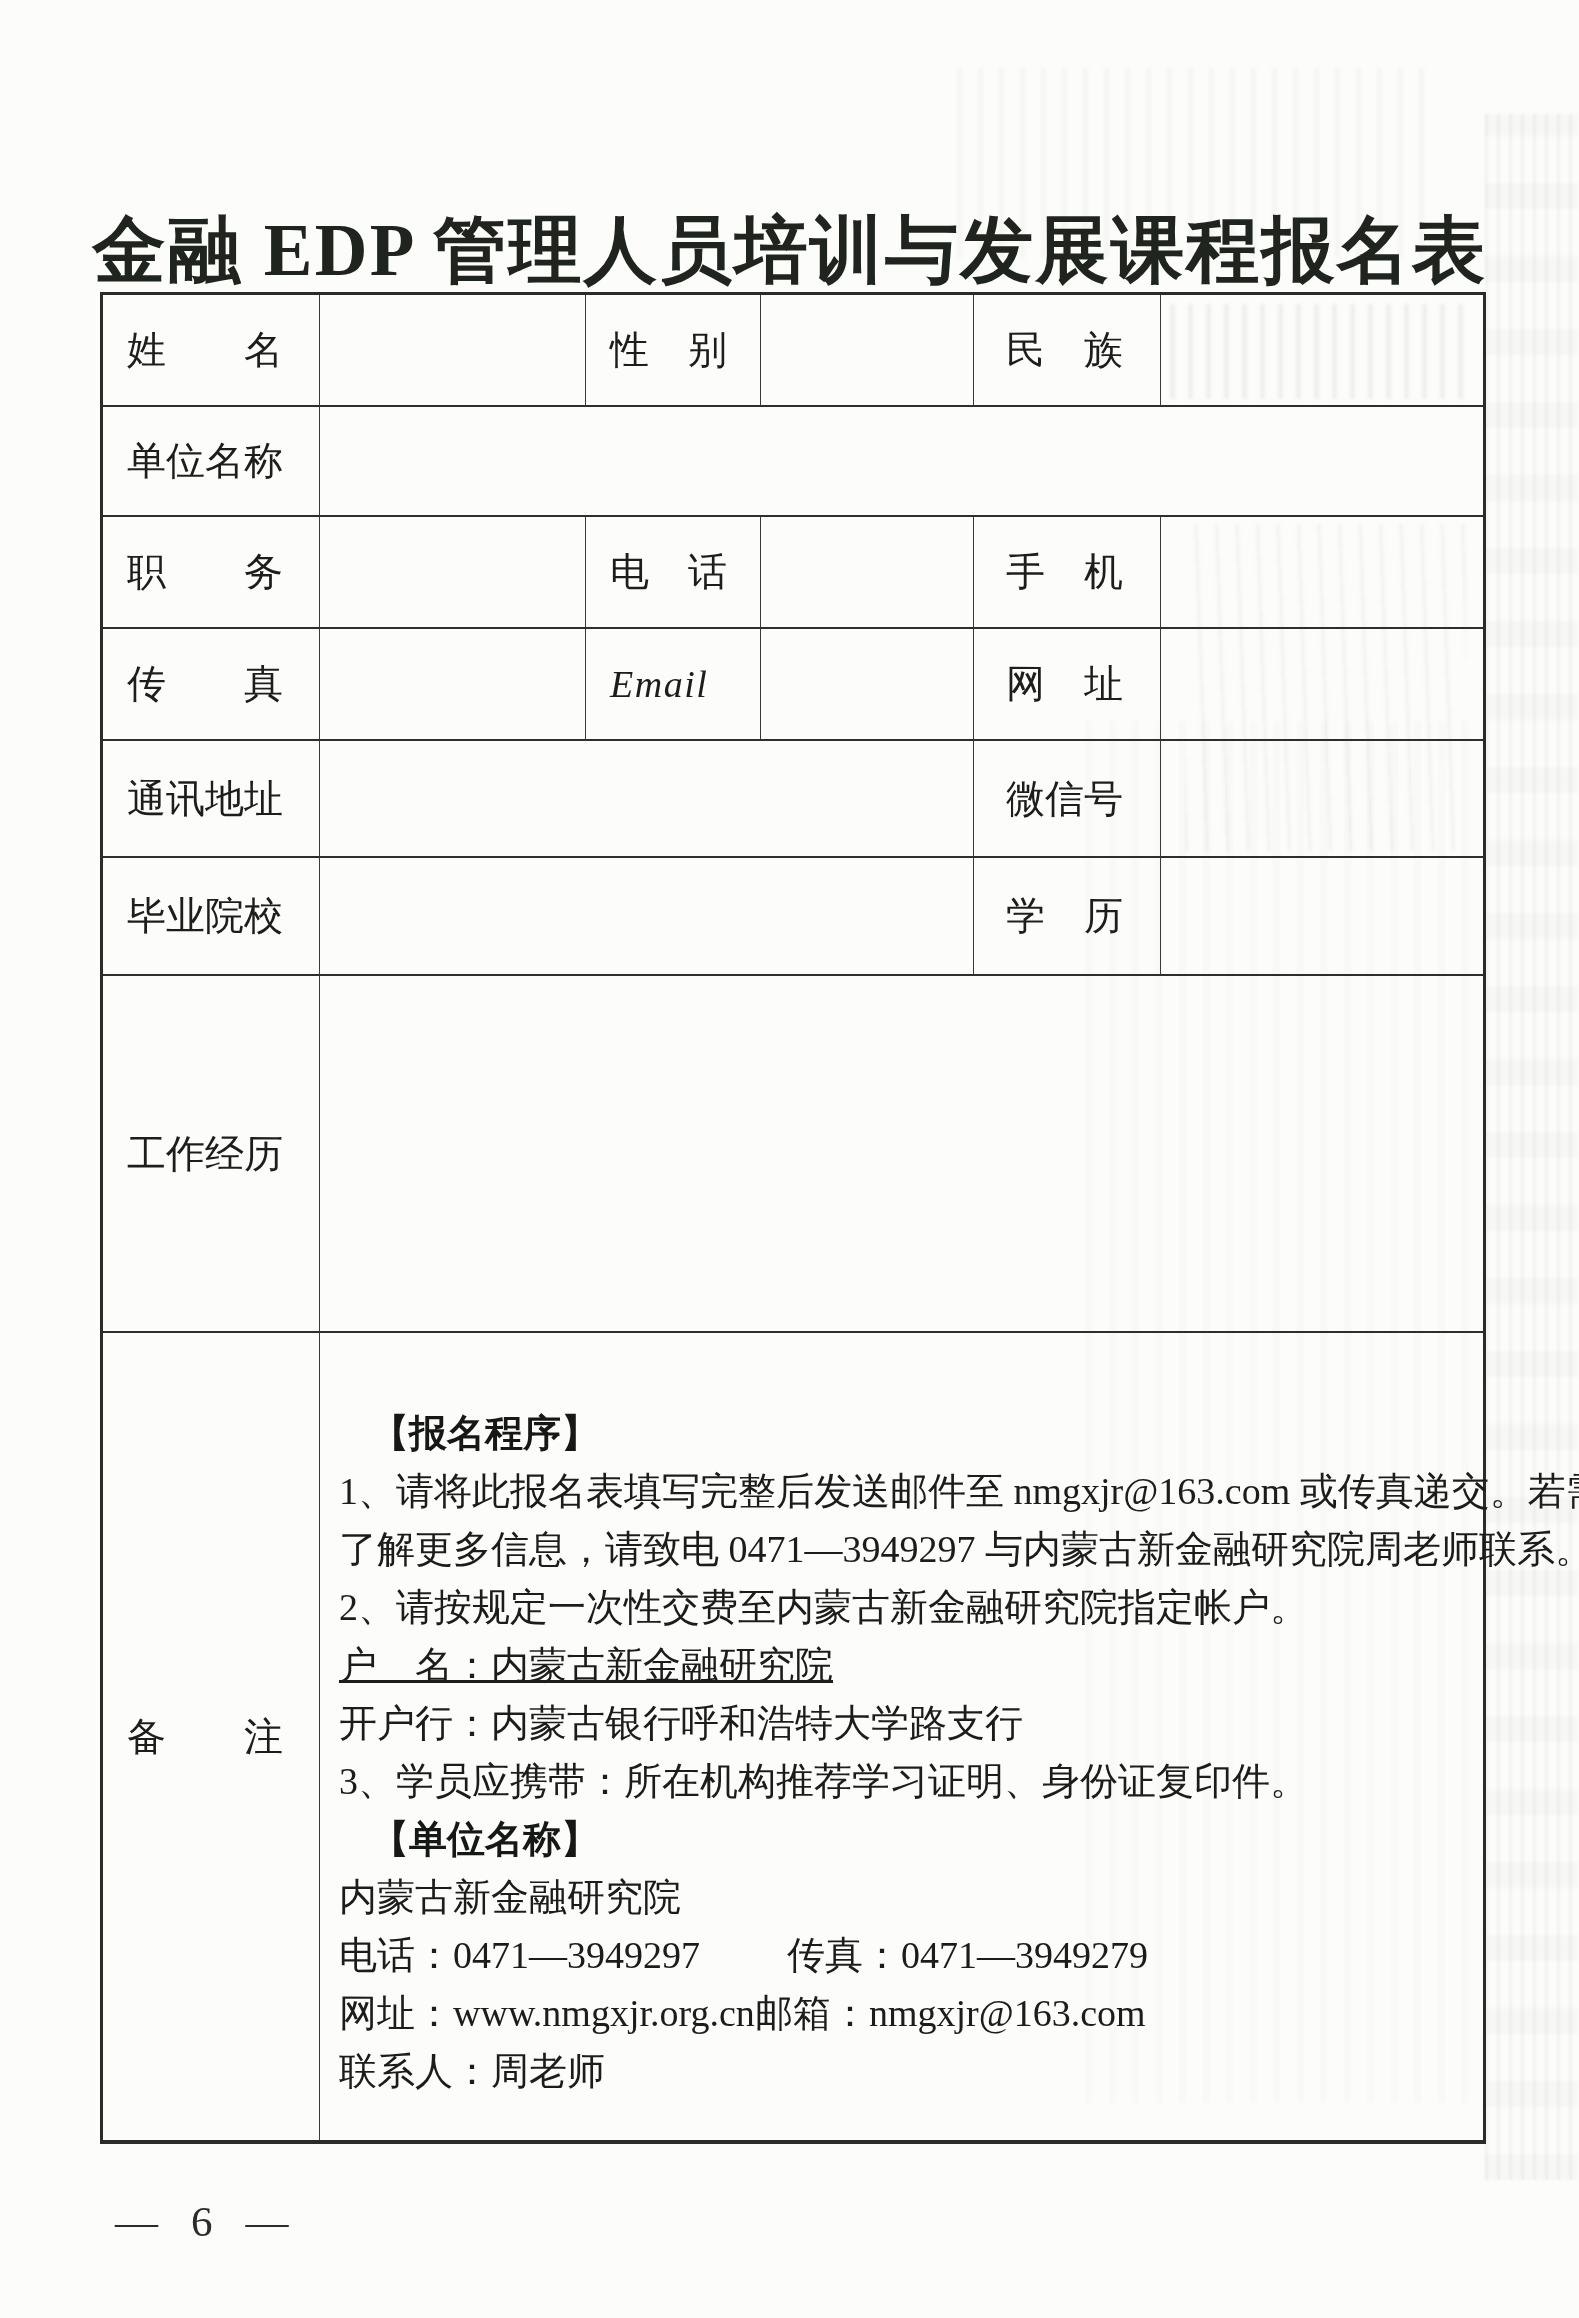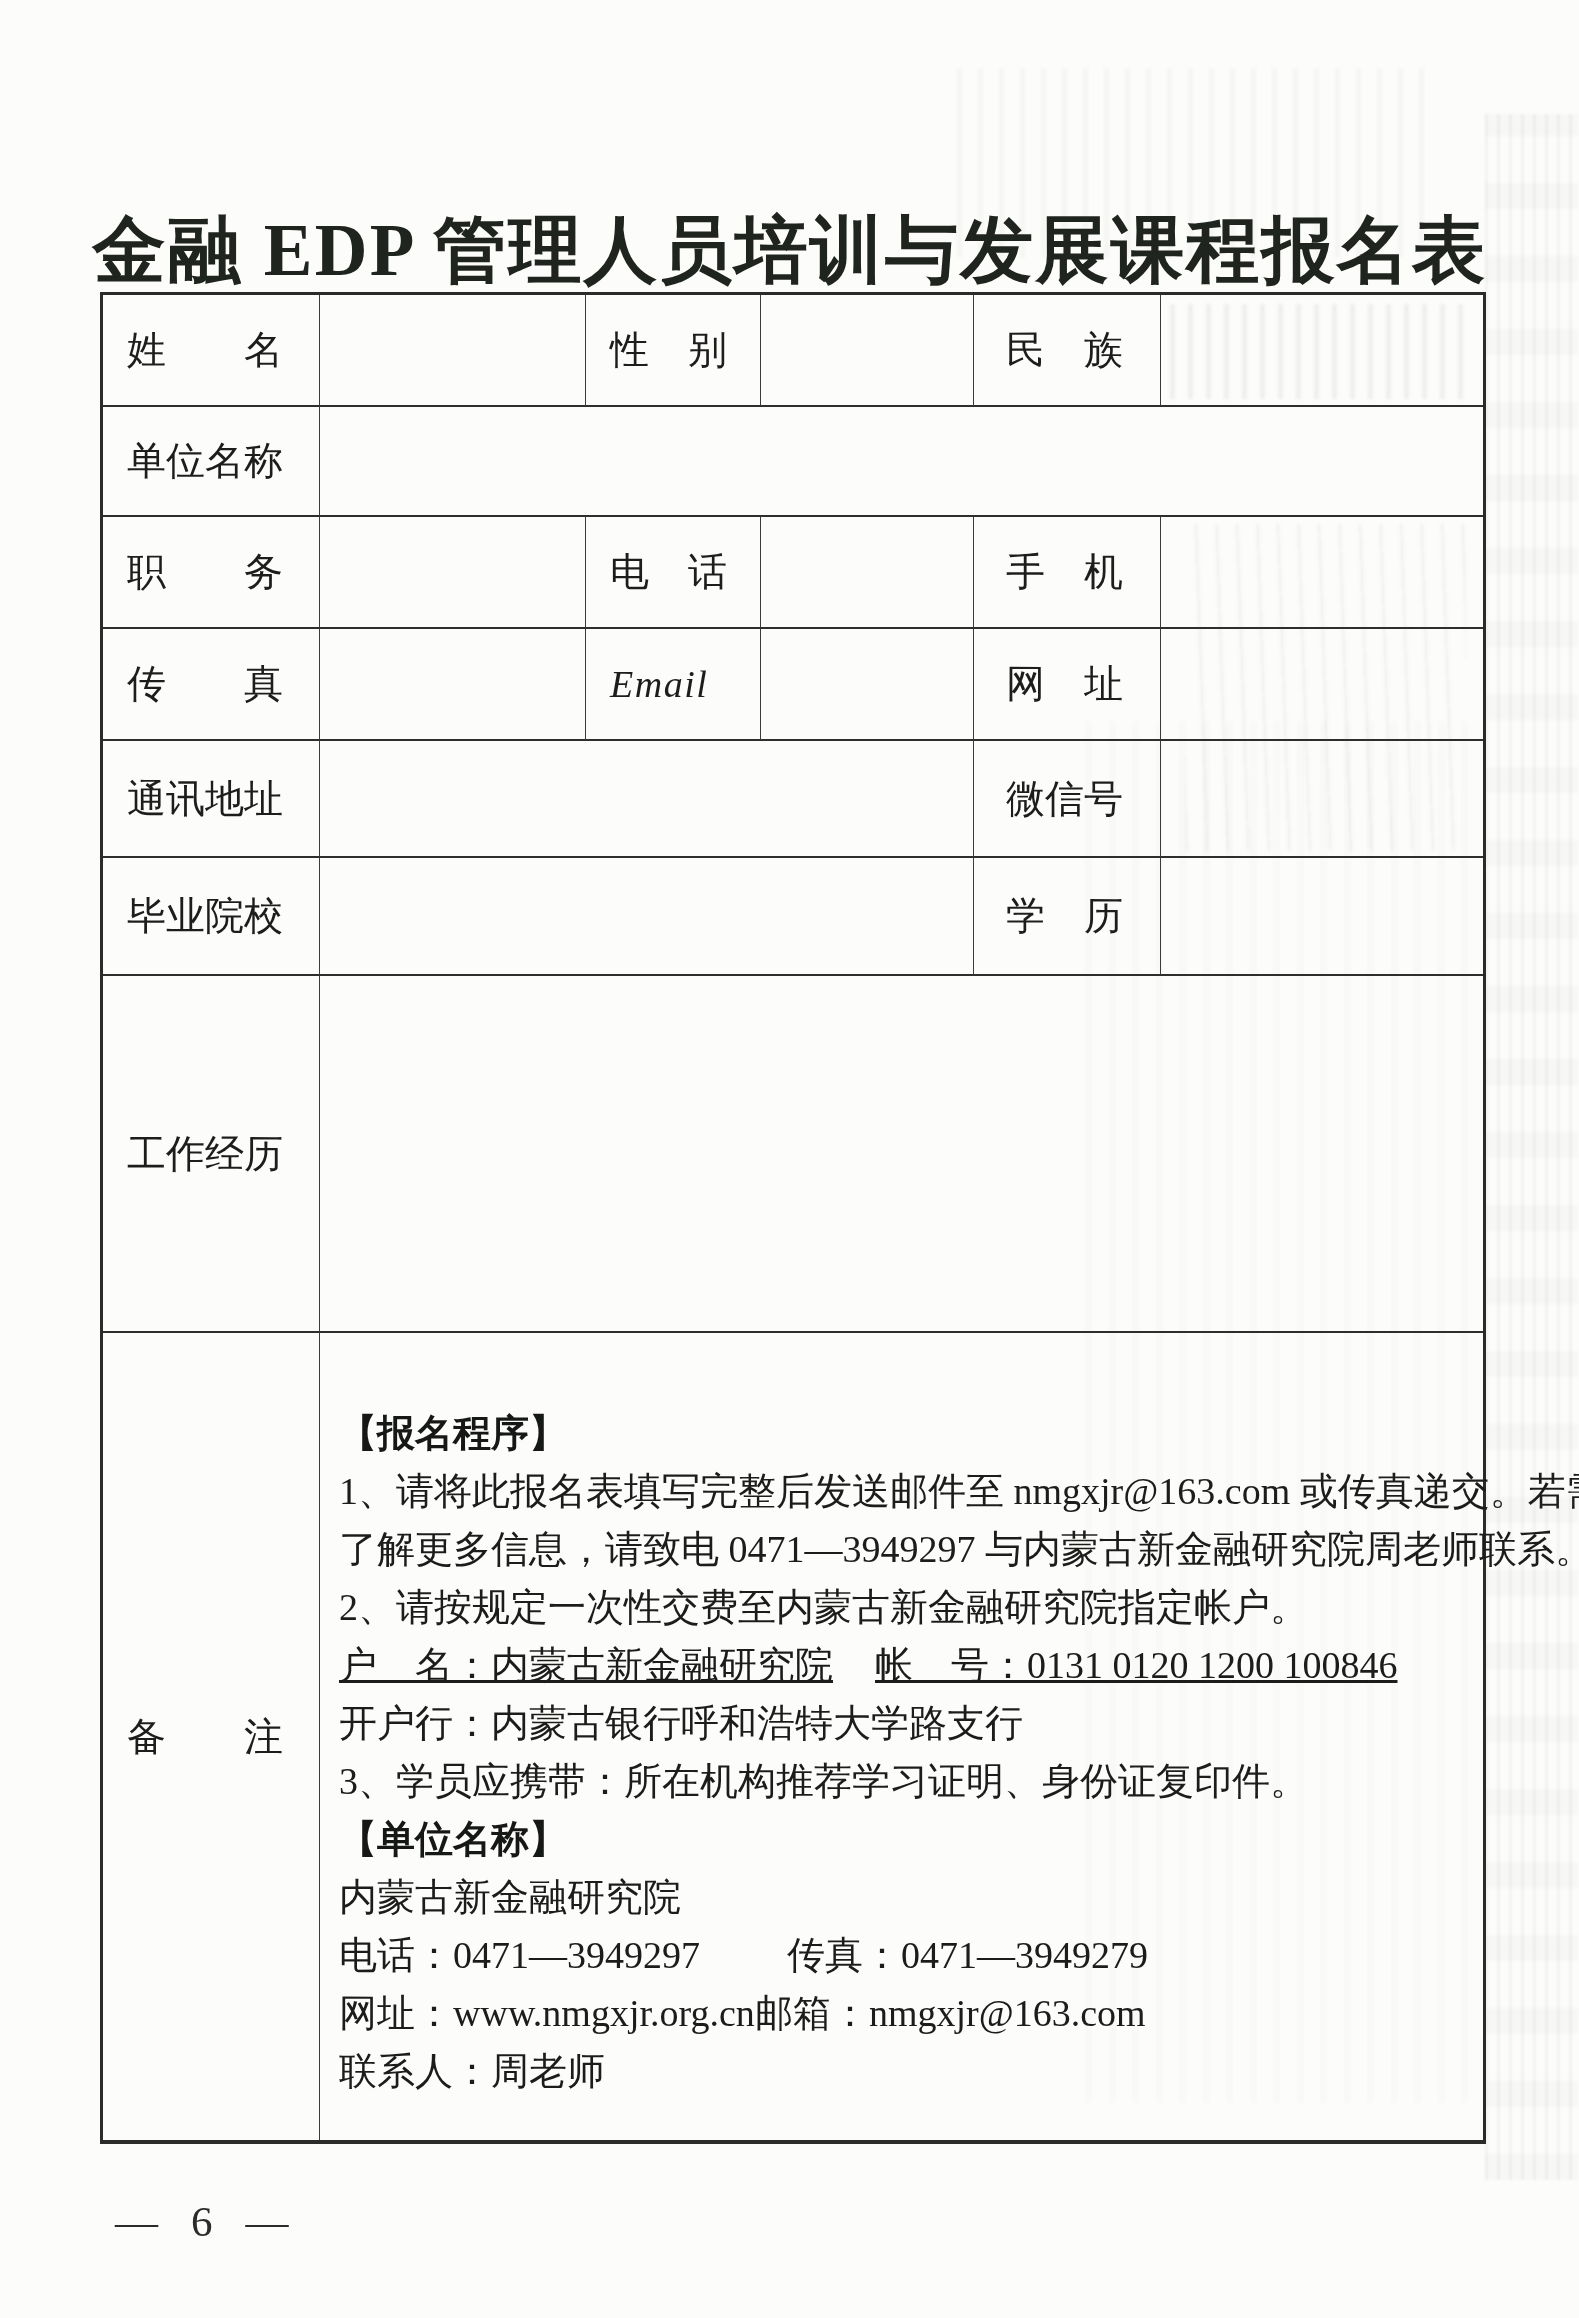--- a/index.html
+++ b/index.html
@@ -38,21 +38,21 @@
   }
   .pad5 { padding-left:32px; }
   .email-label { letter-spacing:1.5px; font-size:38px;font-style:italic; }
   .remarks-cell {
     box-sizing:border-box;
     padding:71px 30px 0 19px;
     font-size:38px; color:#1c1c1a;
   }
   .r-line { height:58px; display:flex; align-items:center; white-space:nowrap; }
   .r-bold { font-weight:bold; color:#16181 6; }
-  .r-bold { font-weight:bold; color:#161816; }
+  .r-bold { font-weight:bold; color:#161816;margin-left:32px; }
   .gap-acct { gap:42px;text-decoration:underline; }
   .gap-tel { gap:87px; }
   .gap-web { gap:0; }
   .footer {
     position:absolute; left:115px; top:2197px;
     display:flex; align-items:center; gap:33px;
     font-size:43px; color:#2b2b29;
   }
   .footer .dash { letter-spacing:0; }
   .artifact { position:absolute; pointer-events:none; }
@@ -129,21 +129,20 @@
   <div class="cell span5 last-col"></div>
 
   <div class="cell label-cell last-row">备　　注</div>
   <div class="cell span5 last-col last-row remarks-cell">
     <div class="r-line r-bold">【报名程序】</div>
     <div class="r-line">1、请将此报名表填写完整后发送邮件至 nmgxjr@163.com 或传真递交。若需</div>
     <div class="r-line">了解更多信息，请致电 0471—3949297 与内蒙古新金融研究院周老师联系。</div>
     <div class="r-line">2、请按规定一次性交费至内蒙古新金融研究院指定帐户。</div>
     <div class="r-line gap-acct">
       <span>户　名：内蒙古新金融研究院</span>
-      <span>帐　号：0131 0120 1200 100846</span>
     </div>
     <div class="r-line">开户行：内蒙古银行呼和浩特大学路支行</div>
     <div class="r-line">3、学员应携带：所在机构推荐学习证明、身份证复印件。</div>
     <div class="r-line r-bold">【单位名称】</div>
     <div class="r-line">内蒙古新金融研究院</div>
     <div class="r-line gap-tel">
       <span>电话：0471—3949297</span>
       <span>传真：0471—3949279</span>
     </div>
     <div class="r-line gap-web">

